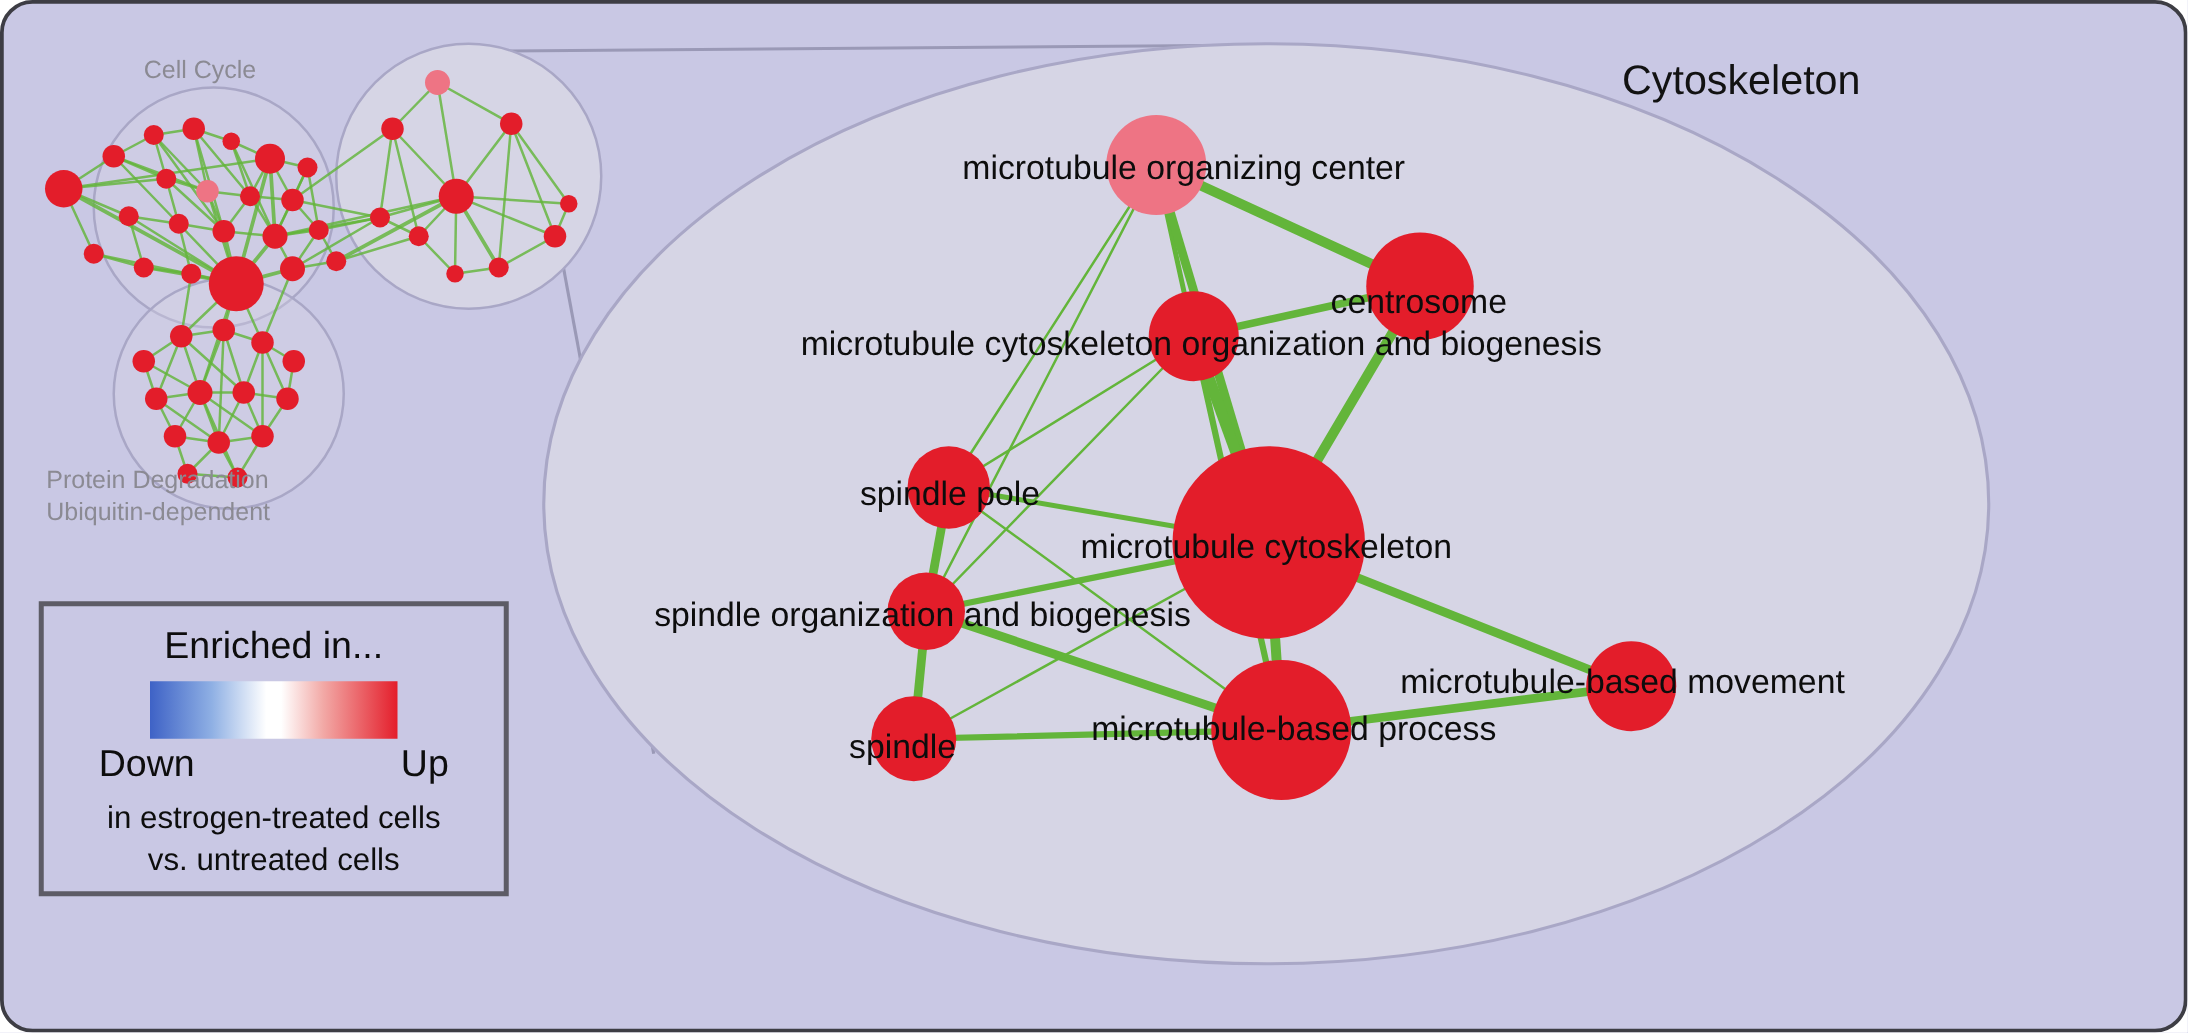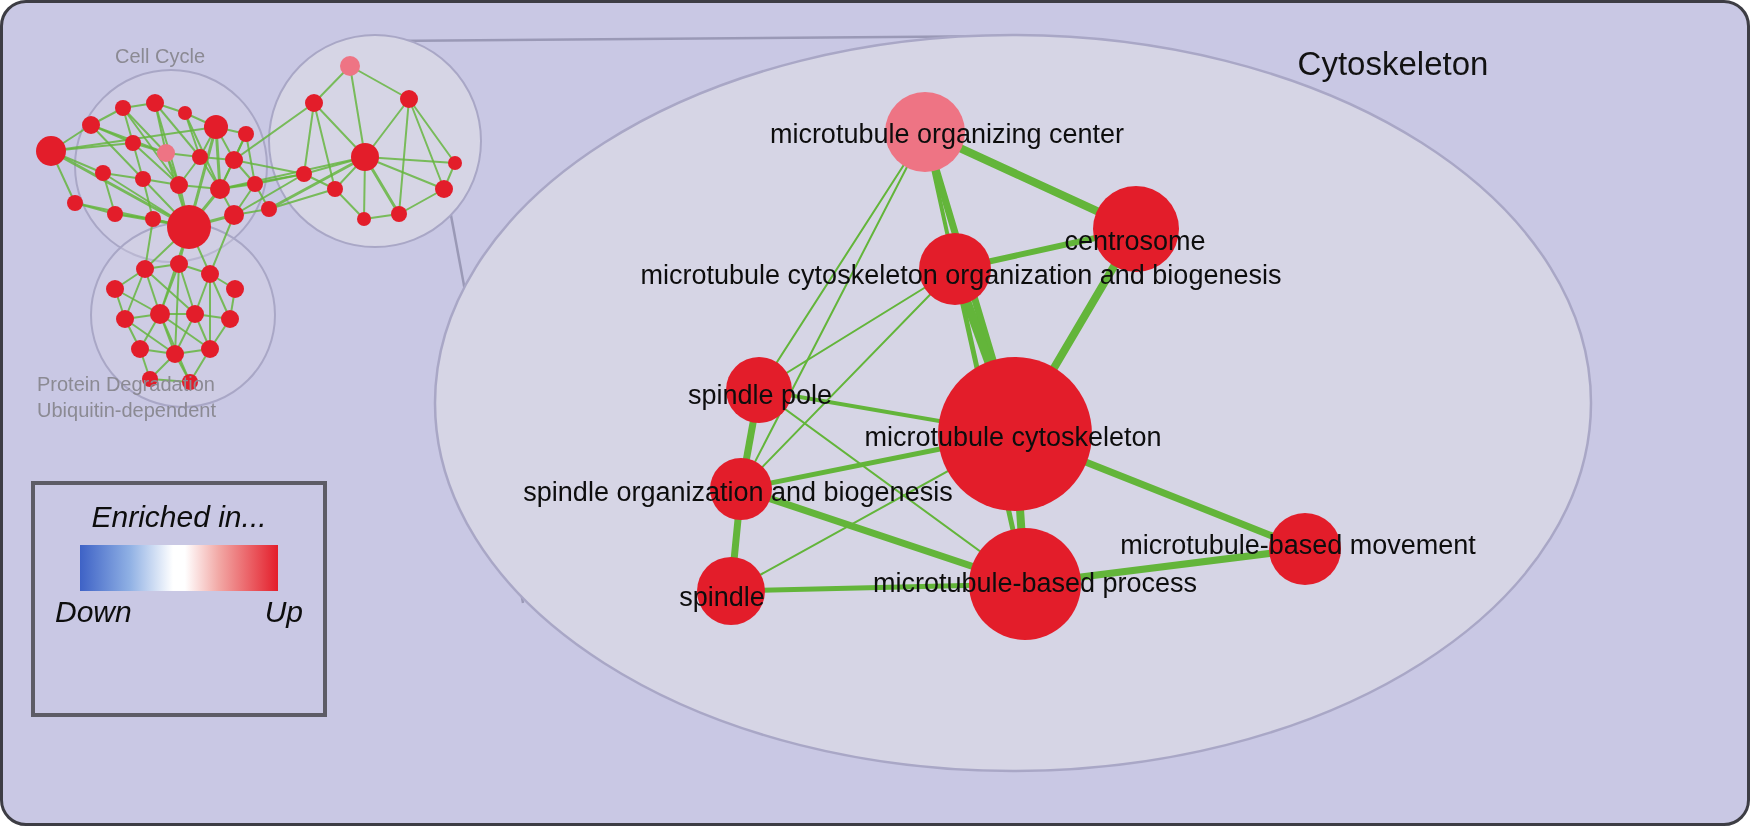--- a/index.html
+++ b/index.html
@@ -19,30 +19,29 @@
     font-size:27px;
     fill:#0d0d0d;
   }
   .overlay { position:absolute; color:#0d0d0d; }
   .cluster-label { color:#8b8a93; font-size:20px; line-height:1.3; }
   .cell-cycle-label { left:112px; top:40px; }
   .ubiq-label { left:34px; top:368px; }
   .detail-title { left:1268px; top:40px; width:244px; text-align:center; font-size:33px; line-height:1.28; color:#121212; }
   .legend {
     position:absolute; left:28px; top:478px;
-    width:296px; height:236px;
+    width:376px; height:236px;
     box-sizing:border-box;
     border:4px solid #5d5c66;
     text-align:center;
     color:#0d0d0d;
-    font-style:italic;
   }
   .legend-title { margin-top:15px; font-size:30px; }
   .legend-bar { width:198px; height:46px; margin:11px auto 4px auto; }
-  .legend-row { display:flex; justify-content:space-between; padding:0 20px; font-size:30px; margin-top:2px; }
+  .legend-row { display:flex; justify-content:space-between; padding:0 44px; font-size:30px; margin-top:2px; }
   .legend-caption { font-size:25px; margin-top:9px; line-height:1.35; }
 </style>
 </head>
 <body>
 
 <div class="canvas">
 
   <svg id="net" width="1750" height="826" viewBox="0 0 1750 826">
 
     <line x1="382" y1="38" x2="1015" y2="33" stroke="#9a99b6" stroke-width="2.5"></line>
@@ -293,15 +292,19 @@
     <div>Cytoskeleton</div>
   </div>
 
   <div class="legend">
     <div class="legend-title">Enriched in...</div>
     <div class="legend-bar" id="legend-gradient" style="background: linear-gradient(to right, rgb(62, 98, 198) 0%, rgb(143, 176, 228) 25%, rgb(255, 255, 255) 47%, rgb(255, 255, 255) 53%, rgb(242, 169, 166) 70%, rgb(228, 30, 43) 100%);"></div>
     <div class="legend-row">
       <span>Down</span>
       <span>Up</span>
     </div>
+    <div class="legend-caption">
+      <div>in estrogen-treated cells</div>
+      <div>vs. untreated cells</div>
+    </div>
   </div>
 
 </div>
 
 </body></html>

